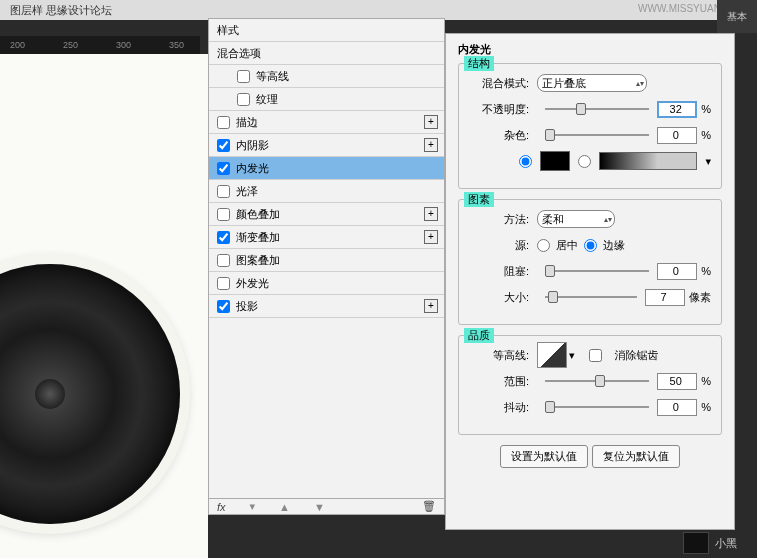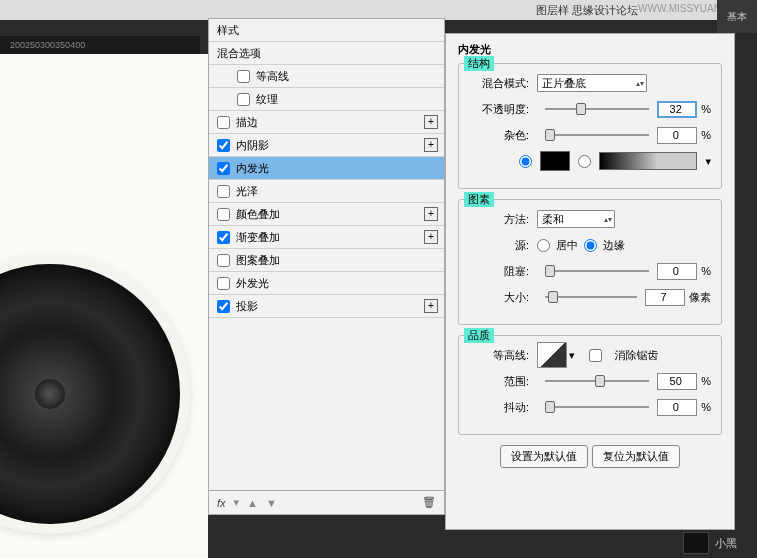--- a/index.html
+++ b/index.html
@@ -1,42 +1,42 @@
 <!DOCTYPE html>
 <html><head>
 <meta charset="utf-8">
 <style>
 *{box-sizing:border-box;margin:0;padding:0;font-family:"Microsoft YaHei",sans-serif;font-size:11px}
 body{width:757px;height:558px;background:#2a2a2a;position:relative;overflow:hidden}
-.ruler{position:absolute;top:36px;left:0;width:200px;height:18px;background:#1a1a1a;color:#888;display:flex;align-items:center;padding-left:10px;}
+.ruler{position:absolute;top:36px;left:0;width:200px;height:18px;background:#1a1a1a;color:#888;display:flex;align-items:center;padding-left:10px;gap:38px}
 .ruler span{font-size:9px}
 .canvas-bg{position:absolute;top:54px;left:0;width:208px;height:504px;background:#fafaf6;padding:20px 0 0 0}
 .disc{position:absolute;top:200px;left:-90px;width:280px;height:280px;border-radius:50%;background:#f5f5f0;box-shadow:0 2px 8px rgba(0,0,0,0.1)}
 .disc-inner{position:absolute;top:10px;left:10px;width:260px;height:260px;border-radius:50%;background:radial-gradient(circle at 50% 50%,#4a4a4a 0%,#1a1a1a 35%,#2a2a2a 50%,#0a0a0a 80%);box-shadow:inset 0 0 20px rgba(0,0,0,0.5)}
 .disc-center{position:absolute;top:115px;left:115px;width:30px;height:30px;border-radius:50%;background:radial-gradient(circle,#555 0%,#222 70%,#444 100%)}
-.title-bar{position:absolute;top:0;left:0;width:757px;height:20px;background:#ddd;padding:3px 10px;color:#333;display:flex;justify-content:flex-end}
+.title-bar{position:absolute;top:0;left:0;width:757px;height:20px;background:#ddd;padding:3px 10px;color:#333;display:flex;justify-content:space-between}
 .title-bar .wm{color:#999;font-size:10px}
 .left-panel{position:absolute;top:18px;left:208px;width:237px;height:497px;background:#f2f2f2;border:1px solid #aaa;display:flex;flex-direction:column}
 .style-row{height:23px;line-height:23px;padding-left:8px;border-bottom:1px solid #d0d0d0;display:flex;align-items:center;position:relative;cursor:pointer}
 .style-row.indent{padding-left:28px}
 .style-row.selected{background:#7db7e8}
 .style-row input[type=checkbox]{margin-right:6px}
 .plus-box{position:absolute;right:6px;top:4px;width:14px;height:14px;border:1px solid #666;background:#eee;text-align:center;line-height:12px;font-size:10px;cursor:pointer}
-.left-footer{margin-top:auto;height:24px;border-top:1px solid #aaa;display:flex;align-items:center;padding:0 8px;gap:8px}
+.left-footer{margin-top:auto;height:16px;border-top:1px solid #aaa;display:flex;align-items:center;padding:0 8px;gap:24px}
 .left-footer .spacer{flex:1}
 .ic{font-style:italic;color:#444}
 .arrow{color:#888}
 .trash{color:#444}
 .right-panel{position:absolute;top:33px;left:445px;width:290px;height:497px;background:#f2f2f2;border:1px solid #aaa;padding:8px 12px 0 12px}
 .section-title{font-weight:bold;margin-bottom:6px}
 .group{border:1px solid #bbb;border-radius:3px;padding:10px 10px 10px 10px;margin-bottom:10px;position:relative}
 .group-label{position:absolute;top:-8px;left:5px;background:#5eead4;padding:0 4px}
 .form-row{display:flex;align-items:center;margin-bottom:8px;height:18px}
 .form-row label{width:60px;text-align:right;margin-right:8px}
-.select-box{border:1px solid #888;background:#fff;height:18px;width:110px;display:flex;align-items:center;padding:0 4px;position:relative;border-radius:1px}
+.select-box{border:1px solid #888;background:#fff;height:18px;width:110px;display:flex;align-items:center;padding:0 4px;position:relative;border-radius:8px}
 .select-box .arrows{position:absolute;right:2px;font-size:8px;color:#555}
 .slider-track{flex:1;height:2px;background:#999;position:relative;margin:0 8px}
 .slider-thumb{position:absolute;top:-5px;width:10px;height:12px;background:#ddd;border:1px solid #666;border-radius:2px}
 .num-input{width:40px;height:17px;border:1px solid #888;background:#fff;text-align:center;padding-right:3px}
 .num-input.hl{border:2px solid #5a9edb}
 .unit{margin-left:4px}
 .color-sw{width:30px;height:20px;border:1px solid #666}
 .radio-row{display:flex;align-items:center;gap:6px}
 .contour-box{width:30px;height:26px;border:1px solid #888;background:linear-gradient(135deg,#fff 50%,#333 50%)}
 .gradient-box{width:100px;height:18px;border:1px solid #666;background:linear-gradient(90deg,#000 0%,#888 40%,#ccc 60%),repeating-conic-gradient(#ccc 0% 25%,#fff 0% 50%);background-size:100% 100%,10px 10px;background-blend-mode:normal}

